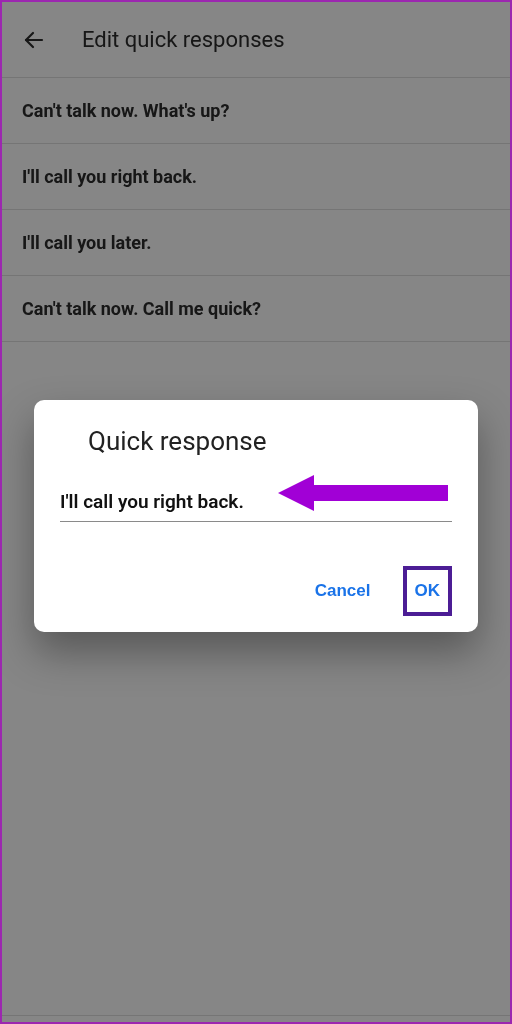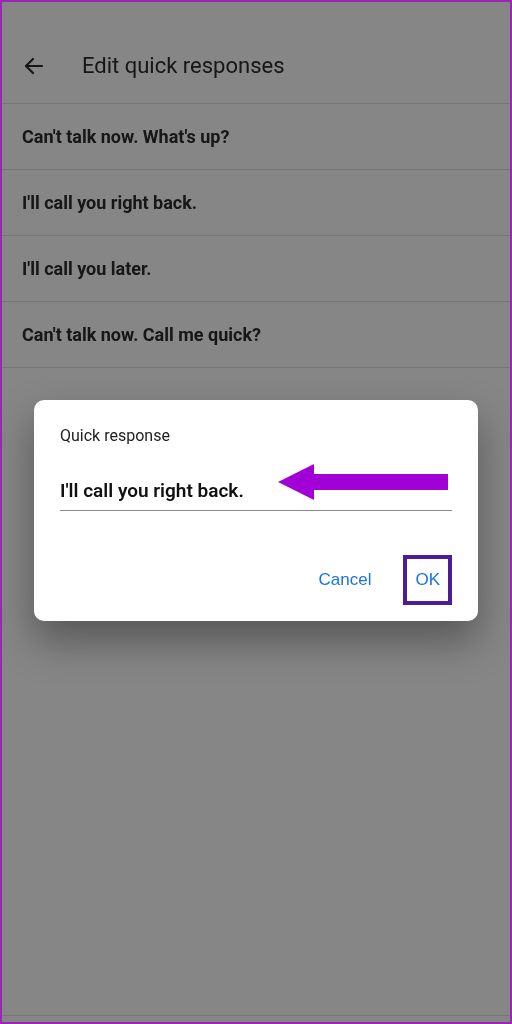--- a/index.html
+++ b/index.html
@@ -5,21 +5,20 @@
   * { box-sizing: border-box; margin: 0; padding: 0; }
   html, body { width: 512px; height: 1024px; overflow: hidden; font-family: Roboto, Arial, sans-serif; }
   body { background: #f7f7f7; position: relative; border: 2px solid #9c27b0; }
 
   .app-bar {
     display: flex;
     align-items: center;
     height: 76px;
     padding: 0 20px;
     border-bottom: 1px solid #d9d9d9;
-    margin-top: 26px;
   }
   .back-icon { width: 24px; height: 24px; cursor: pointer; }
   .app-title { font-size: 22px; margin-left: 36px; color: #2b2b2b; }
 
   .list { }
   .list-item {
     height: 66px;
     display: flex;
     align-items: center;
     padding: 0 20px;
@@ -44,23 +43,24 @@
   .dialog {
     position: absolute;
     left: 32px; right: 32px;
     top: 398px;
     background: #fff;
     border-radius: 10px;
     padding: 26px 26px 16px 26px;
     box-shadow: 0 20px 40px rgba(0,0,0,0.35);
   }
   .dialog-title {
-    font-size: 16px;
+    font-size: 26px;
     color: #222;
     margin-bottom: 30px;
+    margin-left: 28px;
   }
   .input-wrap {
     position: relative;
     margin-bottom: 44px;
   }
   .text-input {
     width: 100%;
     border: none;
     border-bottom: 1px solid #8a8a8a;
     font-size: 19px;
@@ -79,21 +79,21 @@
   .dialog-actions {
     display: flex;
     justify-content: flex-end;
     align-items: center;
     gap: 24px;
   }
   .btn {
     background: none;
     border: none;
     font-size: 17px;
-    font-weight: 400;
+    font-weight: 700;
     color: #1a73e8;
     cursor: pointer;
     padding: 8px 8px;
   }
   .ok-highlight {
     border: 4px solid #4c1d95;
     padding: 11px 8px;
   }
 </style>
 </head>

